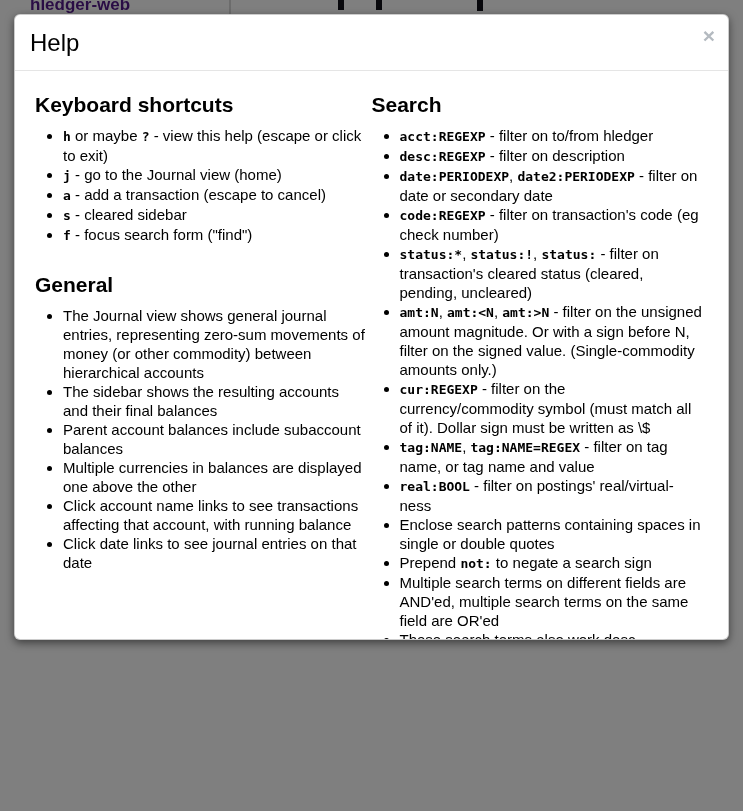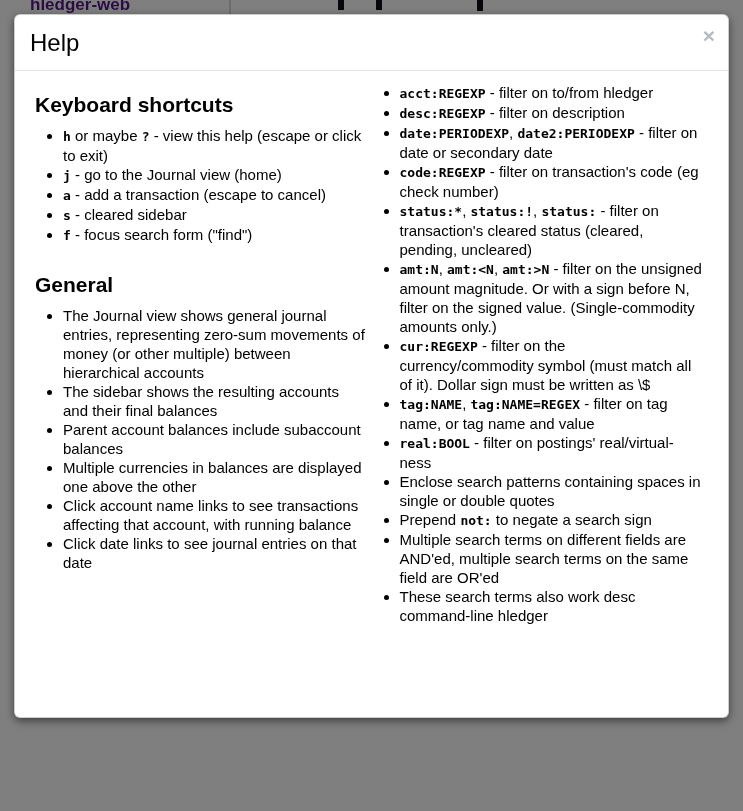--- a/index.html
+++ b/index.html
@@ -24,21 +24,21 @@
   .bg-heading-mark { position: absolute; top: 0; background: #111118; }
   .mark-1 { left: 338px; width: 6px; height: 10px; }
   .mark-2 { left: 376px; width: 6px; height: 10px; }
   .mark-3 { left: 477px; width: 6px; height: 11px; }
 
   
   .backdrop { position: absolute; inset: 0; background: rgba(0,0,0,0.5); }
 
   
   .modal {
-    position: absolute; left: 14px; top: 14px; width: 715px; height: 704px;
+    position: absolute; left: 14px; top: 14px; width: 715px; height: 626px;
     background: #ffffff;
     border: 1px solid rgba(0,0,0,0.2);
     border-radius: 6px;
     box-shadow: 0 3px 9px rgba(0,0,0,0.5);
     overflow: hidden;
   }
   .modal-header {
     position: relative;
     padding: 13px 15px 12px 15px;
     border-bottom: 1px solid #e5e5e5;
@@ -100,31 +100,32 @@
             <li><span class="code">h</span><span> or maybe </span><span class="code">?</span><span> - view this help (escape or click to exit)</span></li>
             <li><span class="code">j</span><span> - go to the Journal view (home)</span></li>
             <li><span class="code">a</span><span> - add a transaction (escape to cancel)</span></li>
             <li><span class="code">s</span><span> - cleared sidebar</span></li>
             <li><span class="code">f</span><span> - focus search form ("find")</span></li>
           </ul>
         </div>
         <div class="section">
           <h3 class="section-heading">General</h3>
           <ul class="help-list">
-            <li><span>The Journal view shows general journal entries, representing zero-sum movements of money (or other multiple) between hierarchical accounts</span></li>
+            <li><span>The Journal view shows general journal entries, representing zero-sum movements of money (or other commodity) between hierarchical accounts</span></li>
             <li><span>The sidebar shows the resulting accounts and their final balances</span></li>
             <li><span>Parent account balances include subaccount balances</span></li>
             <li><span>Multiple currencies in balances are displayed one above the other</span></li>
             <li><span>Click account name links to see transactions affecting that account, with running balance</span></li>
             <li><span>Click date links to see journal entries on that date</span></li>
           </ul>
         </div>
       </div>
     <div class="help-col">
         <div class="section">
+          <h3 class="section-heading">Search</h3>
           <ul class="help-list">
             <li><span class="code">acct:REGEXP</span><span> - filter on to/from hledger</span></li>
             <li><span class="code">desc:REGEXP</span><span> - filter on description</span></li>
             <li><span class="code">date:PERIODEXP</span><span>, </span><span class="code">date2:PERIODEXP</span><span> - filter on date or secondary date</span></li>
             <li><span class="code">code:REGEXP</span><span> - filter on transaction's code (eg check number)</span></li>
             <li><span class="code">status:*</span><span>, </span><span class="code">status:!</span><span>, </span><span class="code">status:</span><span> - filter on transaction's cleared status (cleared, pending, uncleared)</span></li>
             <li><span class="code">amt:N</span><span>, </span><span class="code">amt:&lt;N</span><span>, </span><span class="code">amt:&gt;N</span><span> - filter on the unsigned amount magnitude. Or with a sign before N, filter on the signed value. (Single-commodity amounts only.)</span></li>
             <li><span class="code">cur:REGEXP</span><span> - filter on the currency/commodity symbol (must match all of it). Dollar sign must be written as \$</span></li>
             <li><span class="code">tag:NAME</span><span>, </span><span class="code">tag:NAME=REGEX</span><span> - filter on tag name, or tag name and value</span></li>
             <li><span class="code">real:BOOL</span><span> - filter on postings' real/virtual-ness</span></li>

